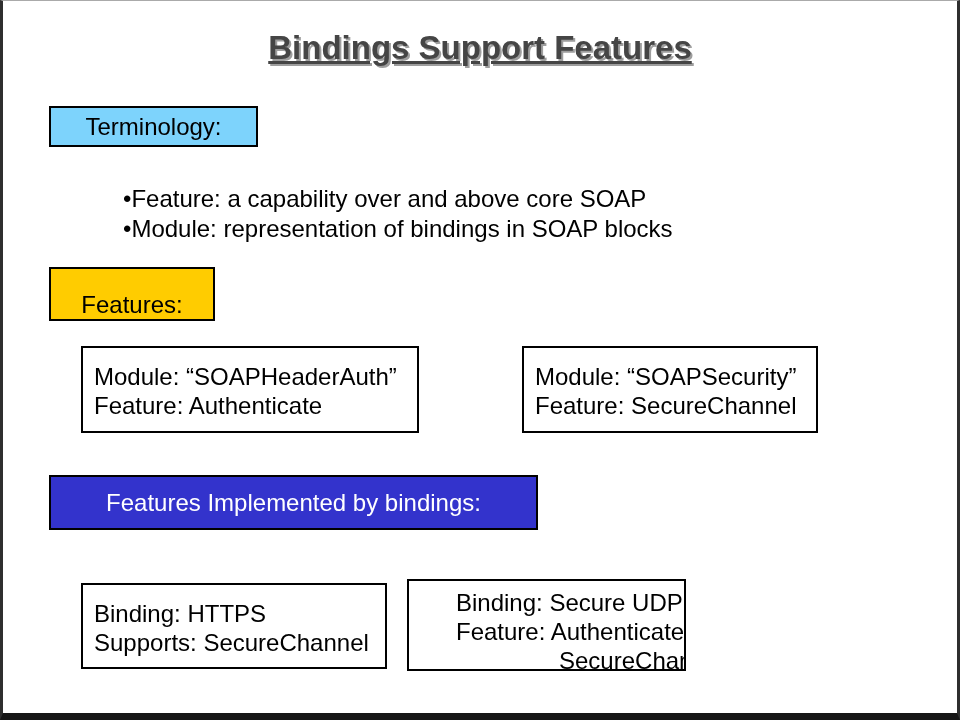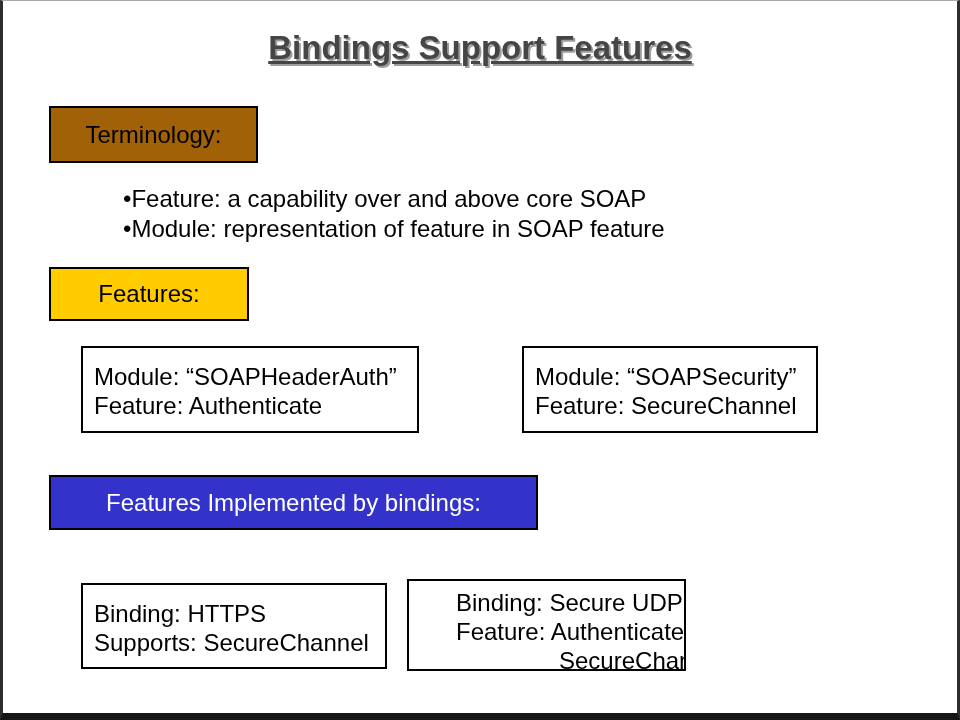--- a/index.html
+++ b/index.html
@@ -35,22 +35,22 @@
   .label-box {
     position: absolute;
     box-sizing: border-box;
     border: 2px solid #000000;
     font-size: 24px;
     display: flex;
     align-items: center;
     justify-content: center;
     white-space: nowrap;
   }
-  .terminology { left: 46px; top: 105px; width: 209px; height: 57px; background: #a16207; }
-  .features    { left: 46px; top: 266px; width: 200px; height: 54px; background: #ffcc00; }
+  .terminology { left: 46px; top: 105px; width: 209px; height: 41px; background: #7dd3fc; }
+  .features    { left: 46px; top: 266px; width: 166px; height: 54px; background: #ffcc00; align-items: flex-end; }
   .implemented { left: 46px; top: 474px; width: 489px; height: 55px; background: #3333cc; color: #ffffff; }
 
   .bullets {
     position: absolute;
     left: 120px;
     top: 183px;
     font-size: 24px;
     line-height: 30px;
     white-space: nowrap;
   }
@@ -81,21 +81,21 @@
 <div class="slide">
 
   <div class="title">Bindings Support Features</div>
 
   <div class="label-box terminology">
     <span>Terminology:</span>
   </div>
 
   <div class="bullets">
     <div>•Feature: a capability over and above core SOAP</div>
-    <div>•Module: representation of feature in SOAP feature</div>
+    <div>•Module: representation of bindings in SOAP blocks</div>
   </div>
 
   <div class="label-box features">
     <span>Features:</span>
   </div>
 
   <div class="wbox module-a">
     <div>Module: “SOAPHeaderAuth”</div>
     <div>Feature: Authenticate</div>
   </div>

